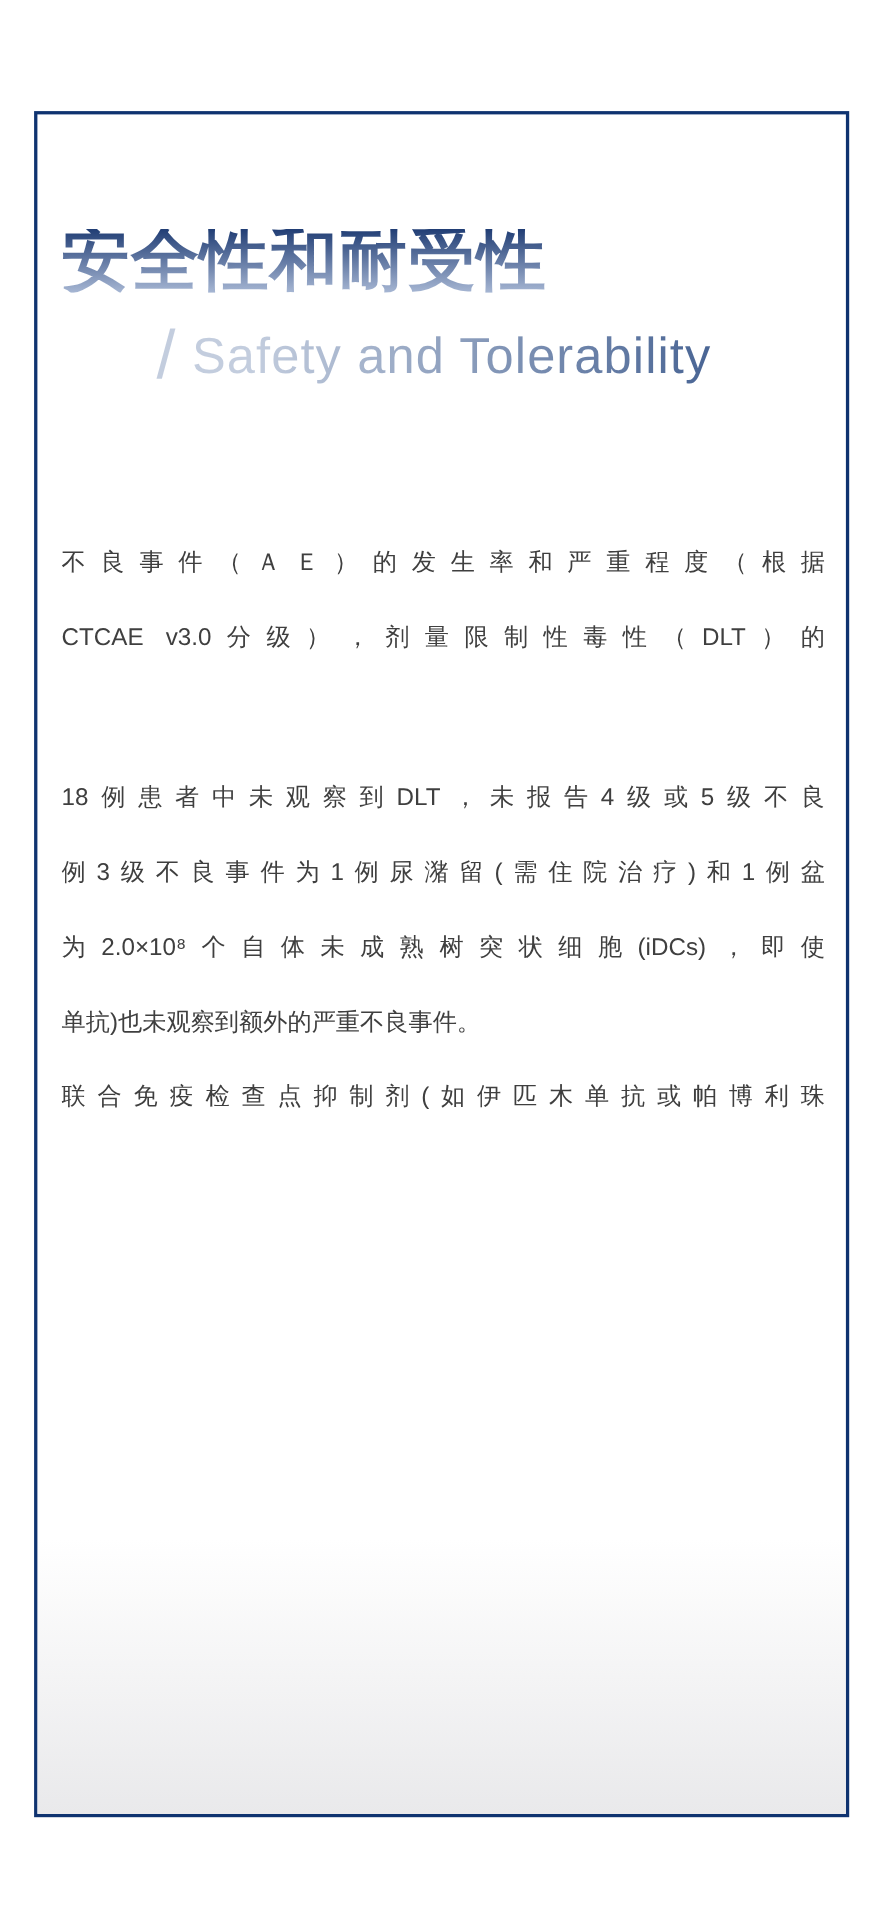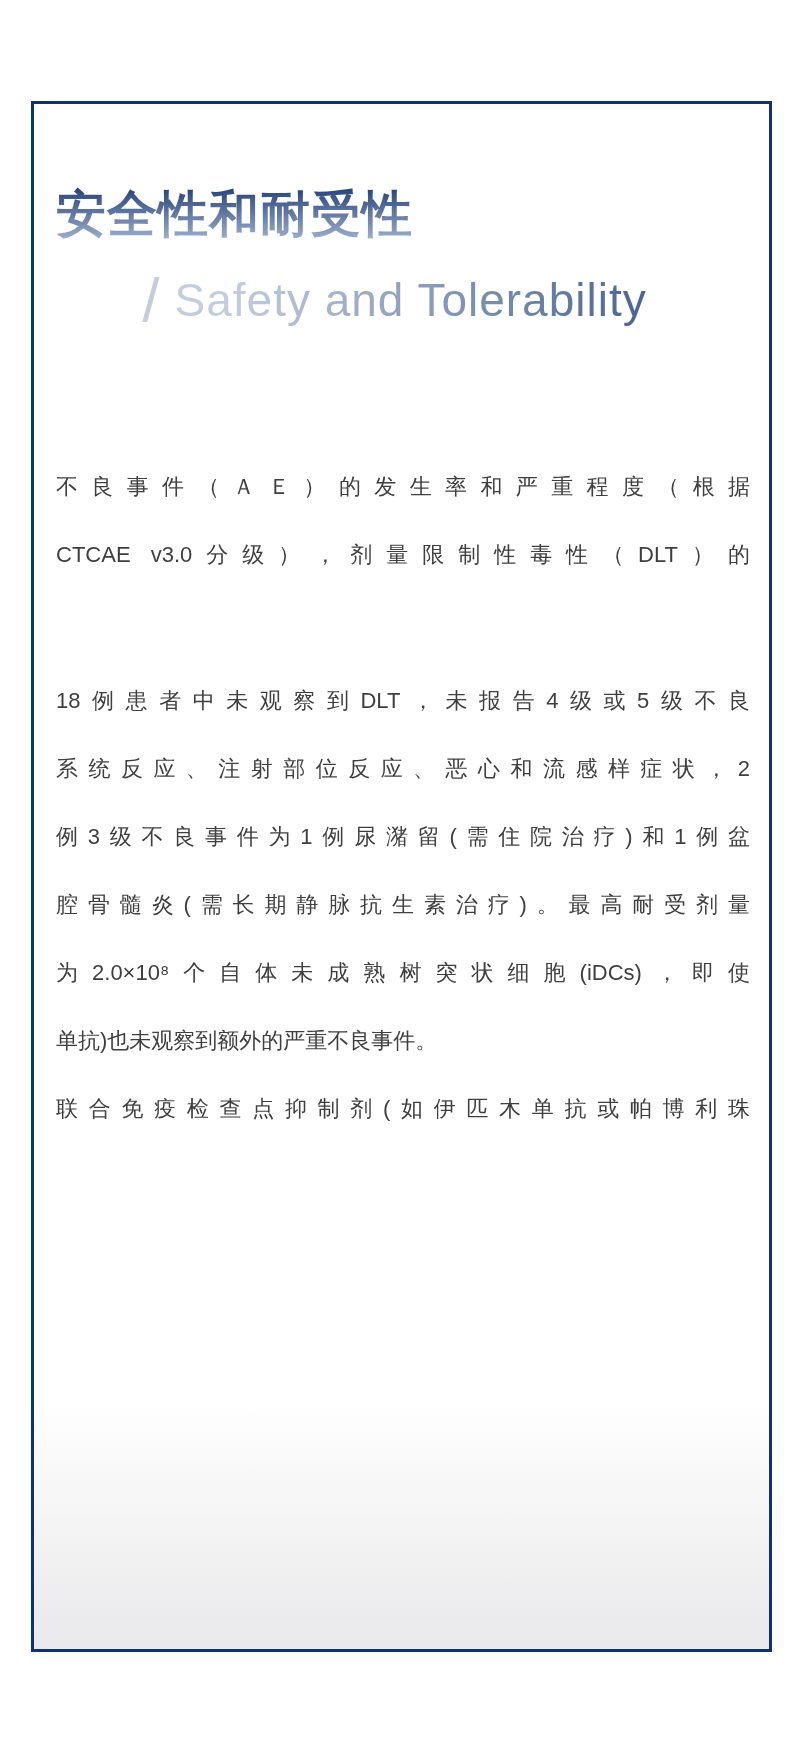--- a/index.html
+++ b/index.html
@@ -26,22 +26,22 @@
   .card-bottom-fade {
     position: absolute;
     left: 0;
     right: 0;
     bottom: 0;
     height: 250px;
     background: linear-gradient(to bottom, rgba(233,233,235,0) 0%, #e9e9eb 100%);
     pointer-events: none;
   }
   .title {
-    margin: 81px 0 0 0;
-    font-size: 50px;
+    margin: 104px 0 0 0;
+    font-size: 62px;
     line-height: 58px;
     font-weight: 800;
     letter-spacing: 1px;
     background: linear-gradient(180deg, #203d74 0%, #a6b6d3 100%);
     -webkit-background-clip: text;
     background-clip: text;
     color: transparent;
   }
   .subtitle {
     margin-top: 28px;
@@ -89,23 +89,21 @@
     <div class="subtitle">
       <span class="slash">/</span><span>Safety and Tolerability</span>
     </div>
     <div class="body-text">
         <div class="paragraph">
           <div class="line just">不良事件（ＡＥ）的发生率和严重程度（根据</div>
           <div class="line just">CTCAE v3.0分级），剂量限制性毒性（DLT）的</div>
         </div>
         <div class="paragraph">
           <div class="line just">18例患者中未观察到DLT，未报告4级或5级不良</div>
-          <div class="line just">系统反应、注射部位反应、恶心和流感样症状，2</div>
           <div class="line just">例3级不良事件为1例尿潴留(需住院治疗)和1例盆</div>
-          <div class="line just">腔骨髓炎(需长期静脉抗生素治疗)。最高耐受剂量</div>
           <div class="line just">为2.0×10⁸个自体未成熟树突状细胞(iDCs)，即使</div>
           <div class="line">单抗)也未观察到额外的严重不良事件。</div>
           <div class="line just">联合免疫检查点抑制剂(如伊匹木单抗或帕博利珠</div>
         </div>
       </div>
     <div class="card-bottom-fade"></div>
   </div>
 </div>
 
 </body></html>

